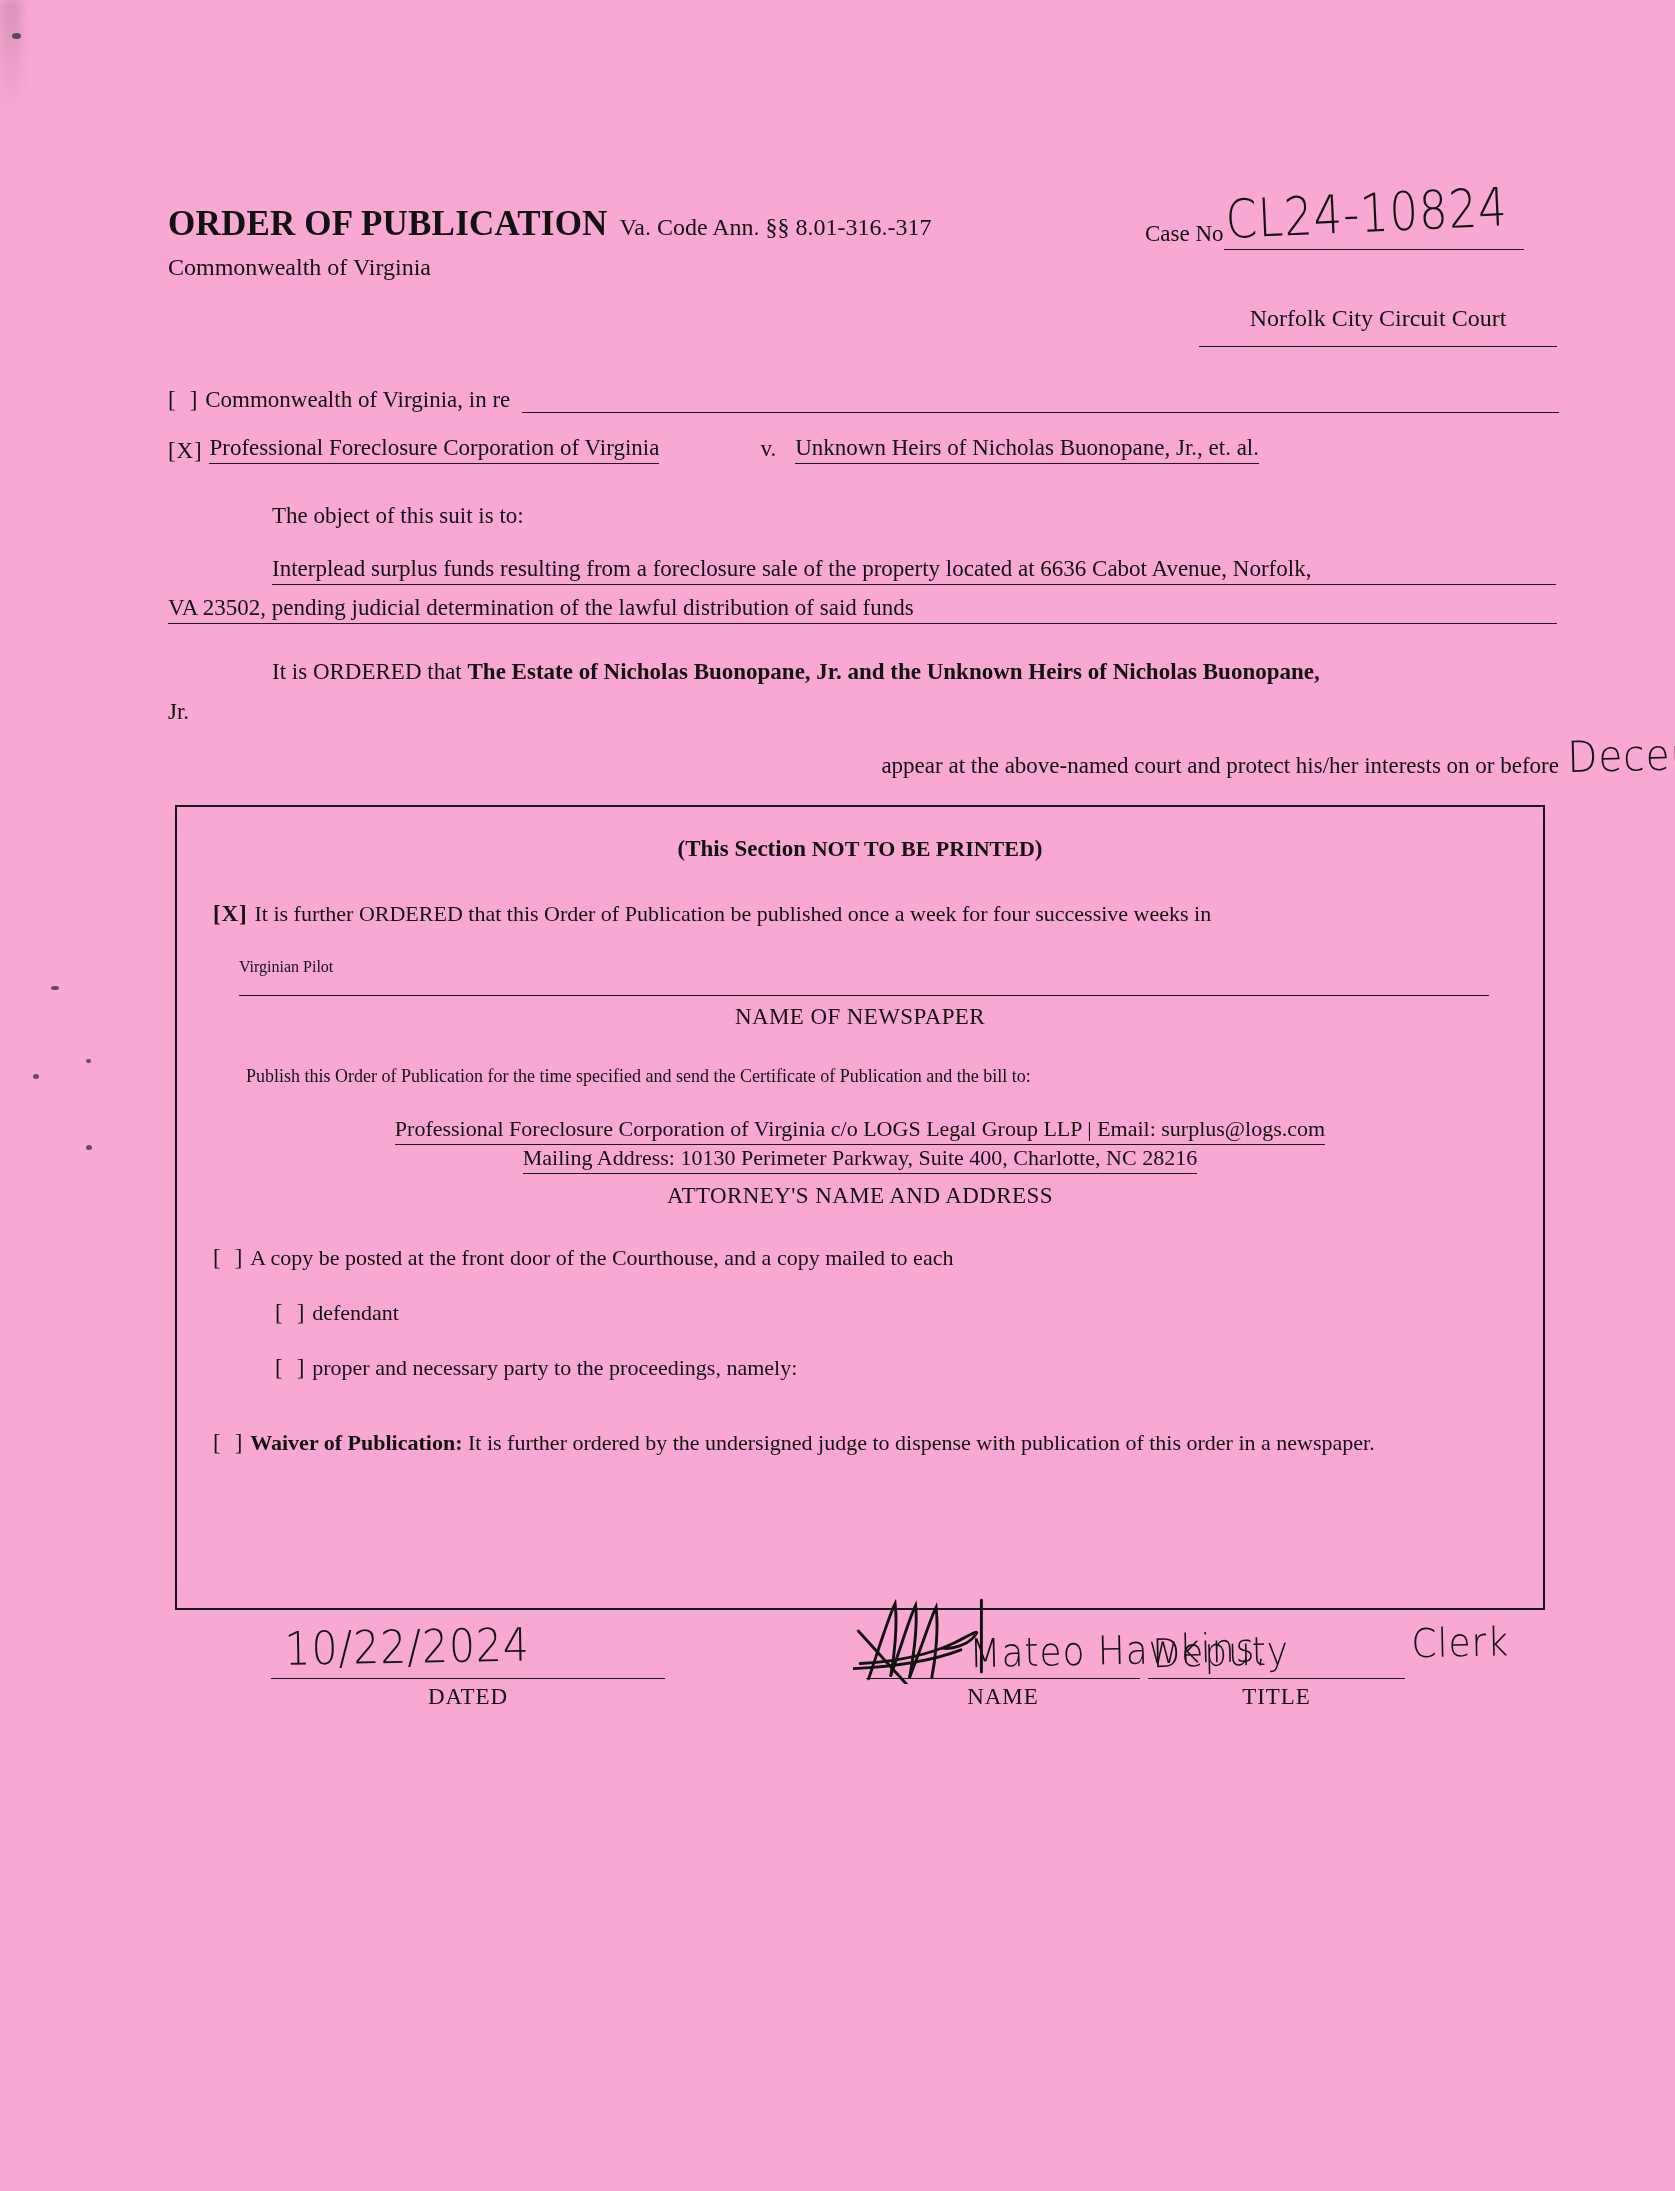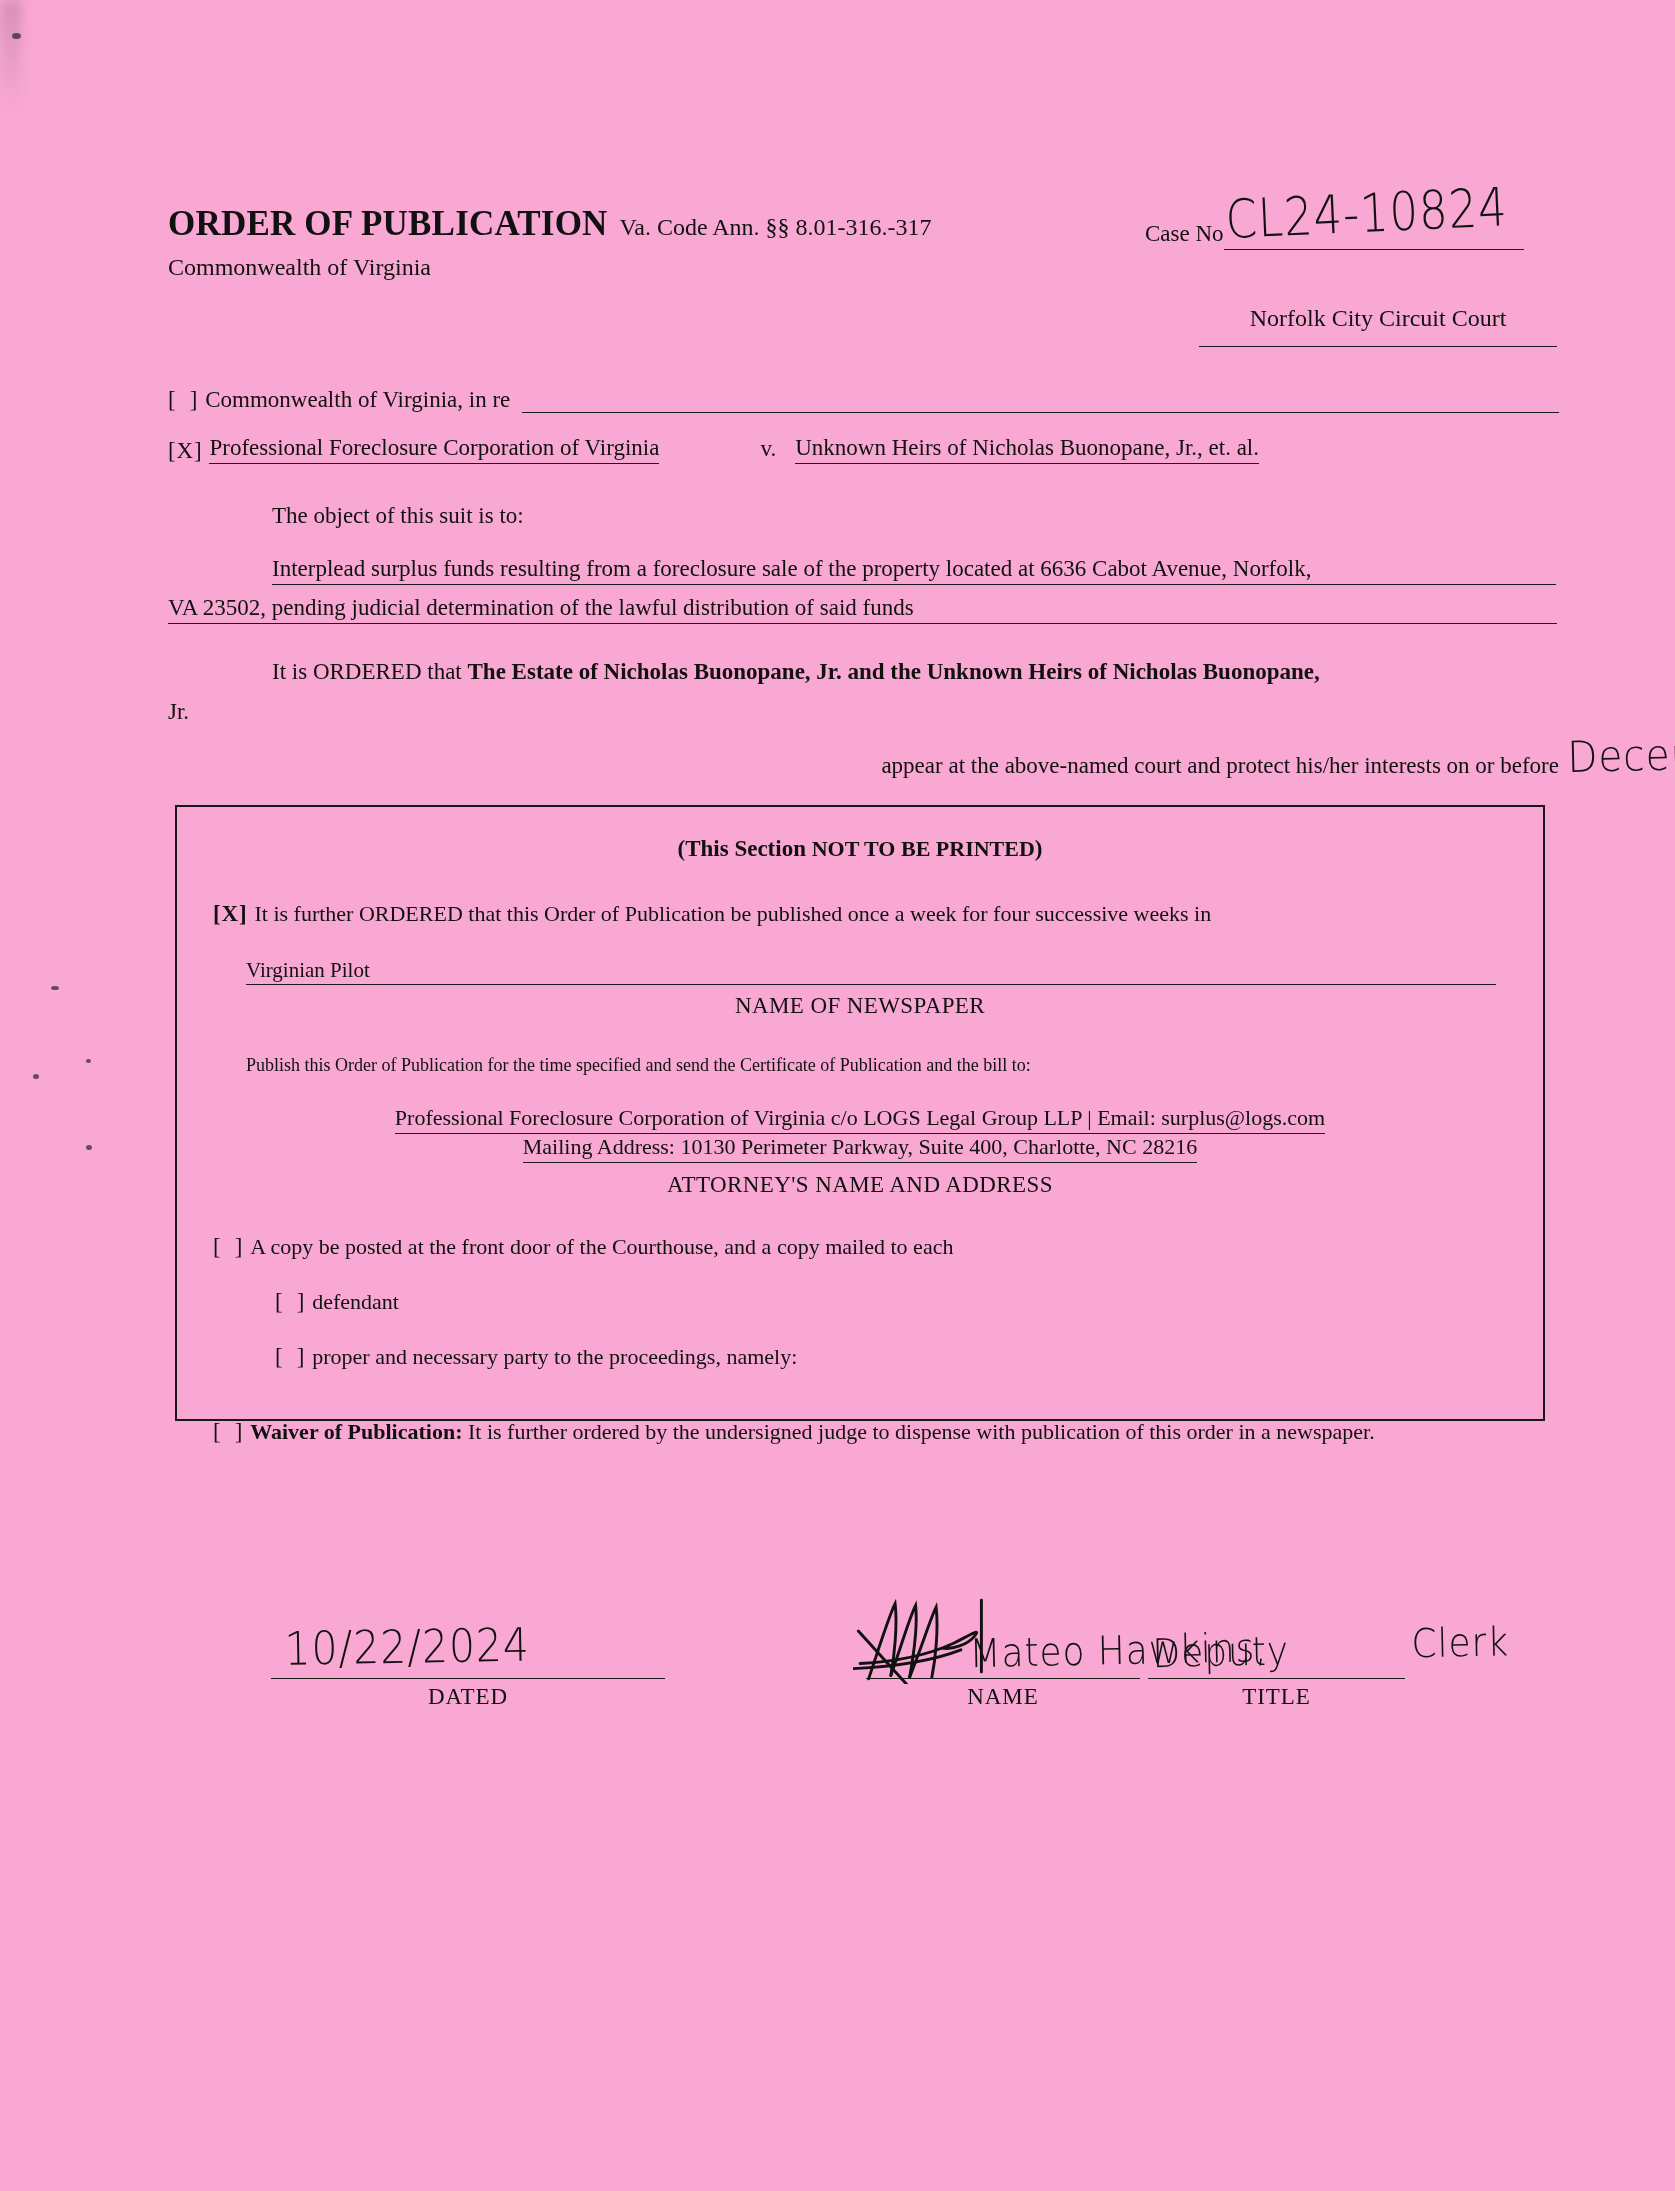--- a/index.html
+++ b/index.html
@@ -230,21 +230,21 @@
     transform: rotate(-1.4deg) scaleY(1.1);
     transform-origin: left bottom;
   }
 
   
   .boxed {
     position: absolute;
     left: 175px;
     top: 805px;
     width: 1370px;
-    height: 616px;
+    height: 805px;
     border: 2.6px solid #171717;
   }
   .boxed-inner {
     position: relative;
     width: 100%;
     height: 100%;
     padding: 22px 36px 0 36px;
     font-size: 22px;
   }
   .not-printed {
@@ -258,25 +258,25 @@
   .ordered-pub {
     margin-top: 39px;
     display: flex;
     align-items: flex-start;
     font-size: 22px;
   }
   .ordered-pub .cbox { font-weight: bold; }
 
   .newspaper-row {
     margin-top: 31px;
-    margin-left: 33px;
+    margin-left: 26px;
     width: 1250px;
     border-bottom: 1.7px solid #1a1a1a;
-    padding-bottom: 1px;
-    font-size: 21px;
+    padding-bottom: 19px;
+    font-size: 16px;
   }
   .newspaper-caption {
     text-align: center;
     font-size: 23px;
     margin-top: 8.6px;
     letter-spacing: 0.4px;
   }
 
   .publish-line {
     margin-top: 36px;

